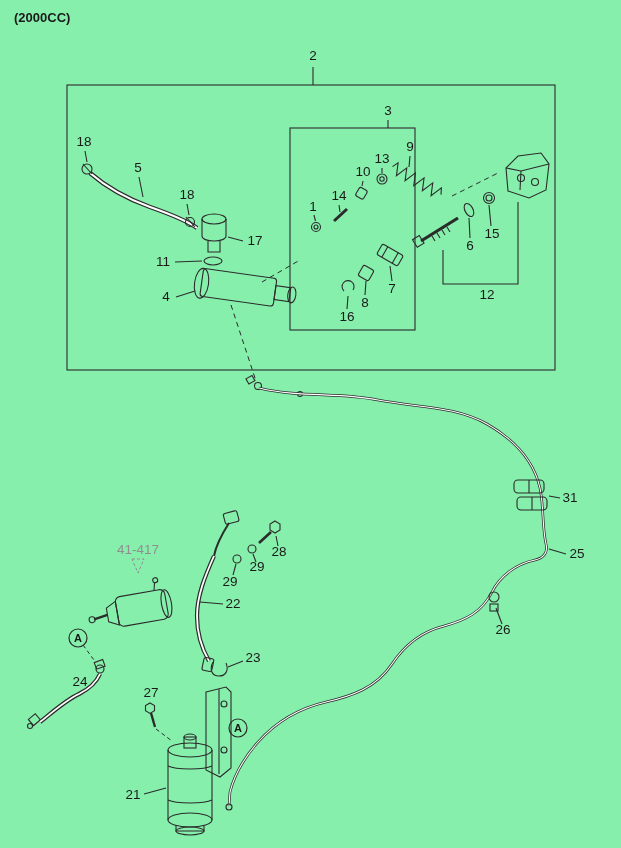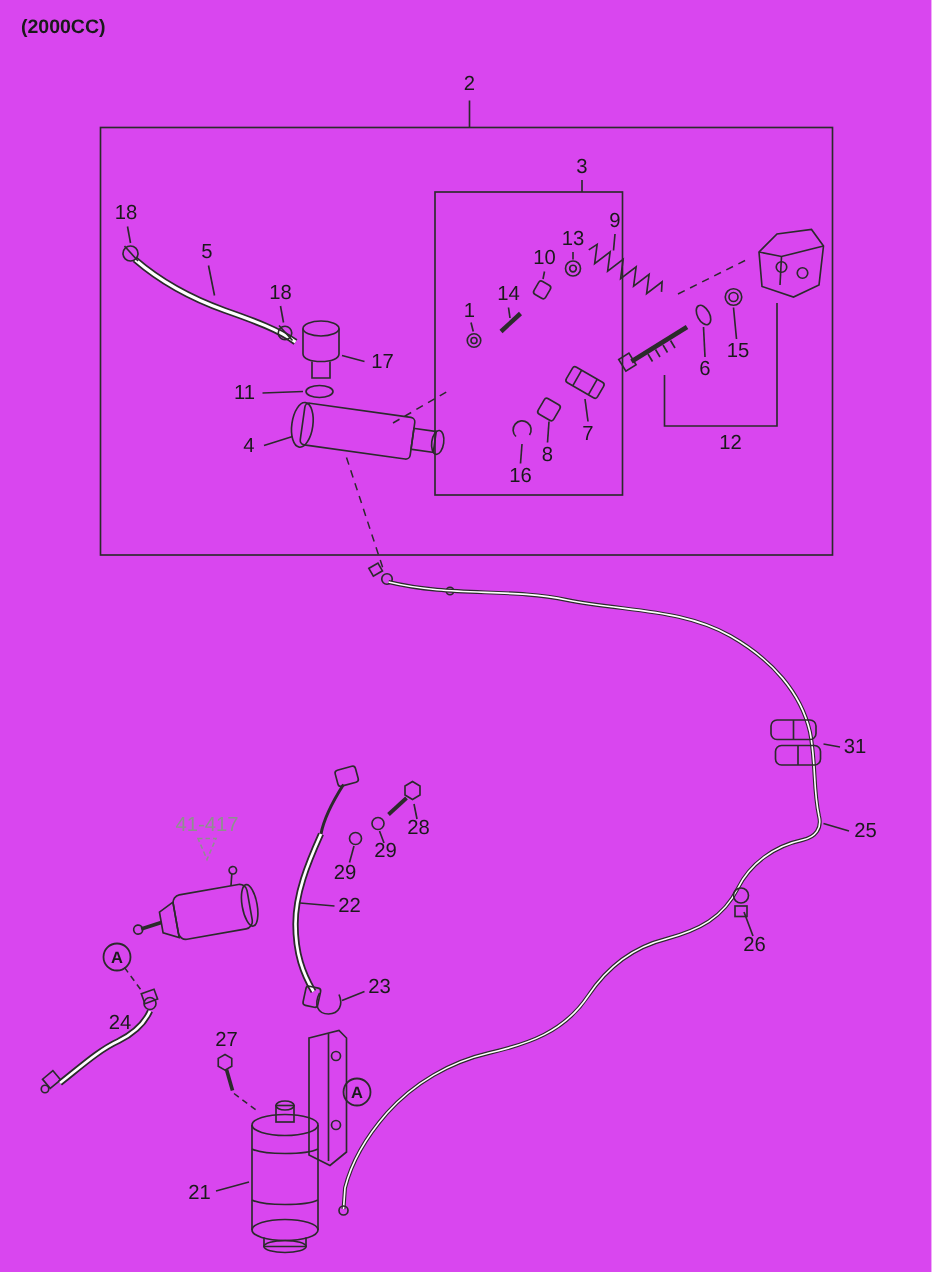--- a/index.html
+++ b/index.html
@@ -1,19 +1,19 @@
 <!DOCTYPE html>
 <html><head>
 <meta charset="utf-8">
 <style>
   html,body{margin:0;padding:0;background:#fff;}
   .canvas{
     position:relative;
     width:621px;height:848px;
-    background:#d946ef;
+    background:#86efac;
     font-family:"Liberation Sans", sans-serif;
     overflow:hidden;
   }
   svg{display:block;}
   svg text{
     font-family:"Liberation Sans", sans-serif;
     font-size:13.5px;
     fill:#1a1a1a;
     stroke:none;
   }

